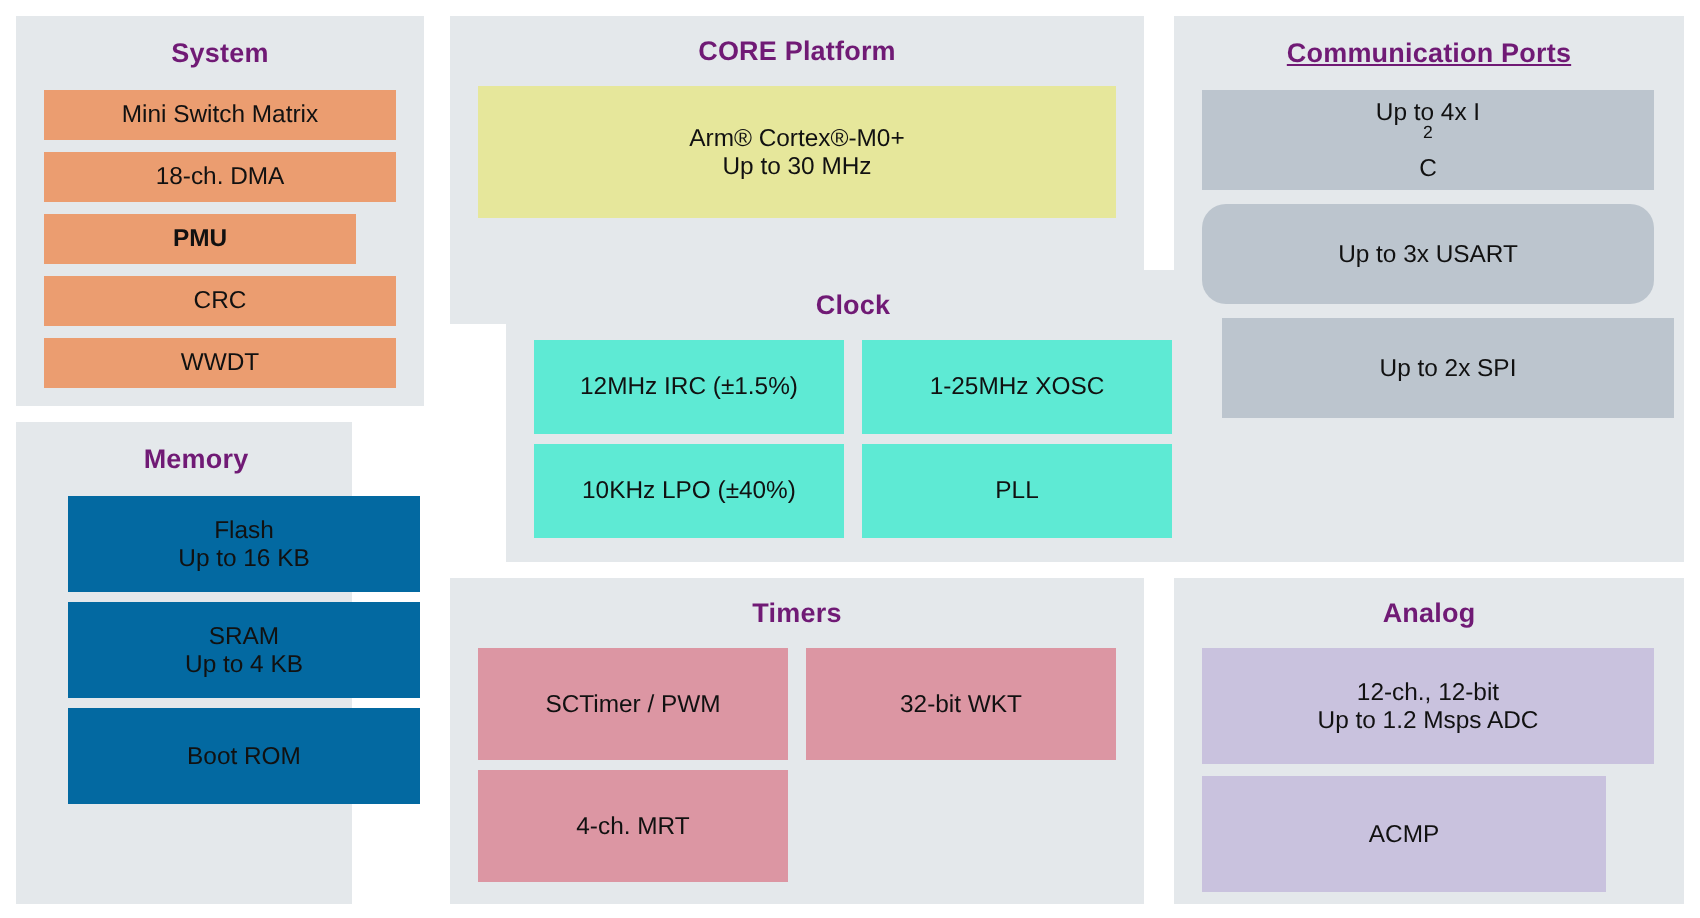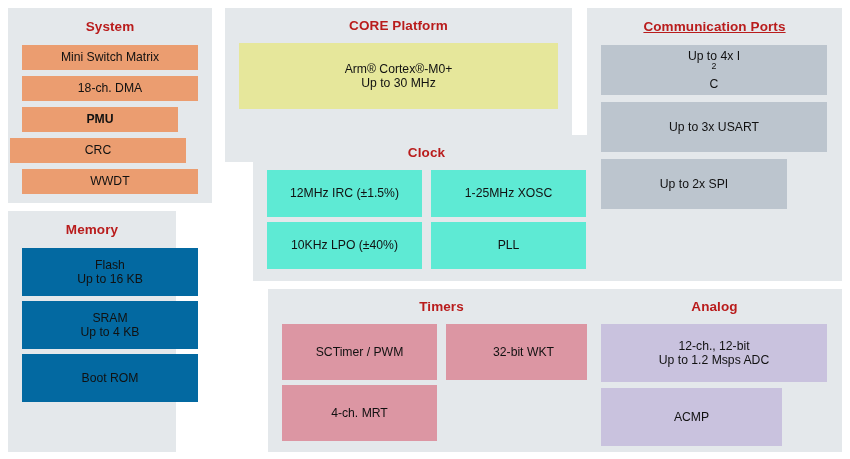--- a/index.html
+++ b/index.html
@@ -23,21 +23,21 @@
   .panel {
     position: absolute;
     background: #e4e8eb;
     box-sizing: border-box;
     padding: 0;
   }
   .panel-title {
     text-align: center;
     font-weight: bold;
     font-size: 13.5px;
-    color: #b91c1c;
+    color: #701a75;
     letter-spacing: 0.1px;
     line-height: 1;
   }
   .blocks {
     position: relative;
     width: 100%;
   }
   .block {
     position: absolute;
     box-sizing: border-box;
@@ -48,29 +48,29 @@
     font-size: 12.2px;
     line-height: 14px;
     color: #111111;
     white-space: pre-line;
   }
   .block span { display: block; }
 
   
   #panel-system { left: 8px; top: 8px; width: 204px; height: 195px; }
   #panel-system .panel-title { margin-top: 12px; }
-  #panel-memory { left: 8px; top: 211px; width: 168px; height: 241px; }
+  #panel-memory { left: 8px; top: 211px; width: 168px; height: 241px; padding-left: 12px; }
   #panel-memory .panel-title { margin-top: 12px; }
 
   
   #panel-core { left: 225px; top: 8px; width: 347px; height: 154px; }
   #panel-core .panel-title { margin-top: 11px; }
   #panel-clock { left: 225px; top: 135px; width: 347px; height: 146px; margin-left: 28px; }
   #panel-clock .panel-title { margin-top: 11px; }
-  #panel-timers { left: 225px; top: 289px; width: 347px; height: 163px; margin-left: 43px; }
+  #panel-timers { left: 225px; top: 289px; width: 347px; height: 163px; }
   #panel-timers .panel-title { margin-top: 11px; }
 
   
   #panel-comm { left: 587px; top: 8px; width: 255px; height: 273px; }
   #panel-comm .panel-title { margin-top: 12px; text-decoration: underline; }
   #panel-analog { left: 587px; top: 289px; width: 255px; height: 163px; }
   #panel-analog .panel-title { margin-top: 11px; }
 
   
   .c-orange { background: #eb9d70; }
@@ -93,21 +93,21 @@
     <div class="blocks">
       <div class="block c-orange" style="left:14px; top:11px; width:176px; height:25px;">
         <span>Mini Switch Matrix</span>
       </div>
       <div class="block c-orange" style="left:14px; top:42px; width:176px; height:25px;">
         <span>18-ch. DMA</span>
       </div>
       <div class="block c-orange" style="left:14px; top:73px; width:156px; height:25px;font-weight:bold;">
         <span>PMU</span>
       </div>
-      <div class="block c-orange" style="left:2px; top:104px; width:176px; height:25px;">
+      <div class="block c-orange" style="left:14px; top:104px; width:176px; height:25px;">
         <span>CRC</span>
       </div>
       <div class="block c-orange" style="left:14px; top:135px; width:176px; height:25px;">
         <span>WWDT</span>
       </div>
     </div>
   </div>
 
   <div class="panel" id="panel-memory">
     <div class="panel-title">Memory</div>
@@ -168,35 +168,35 @@
       </div>
     </div>
   </div>
 
   <div class="panel" id="panel-comm">
     <div class="panel-title">Communication Ports</div>
     <div class="blocks">
       <div class="block c-gray" style="left:14px; top:11px; width:226px; height:50px;">
         <span><span>Up to 4x I</span><sup>2</sup><span>C</span></span>
       </div>
-      <div class="block c-gray" style="left:14px; top:68px; width:226px; height:50px;">
+      <div class="block c-gray" style="left:14px; top:68px; width:226px; height:50px;border-radius:12px;">
         <span>Up to 3x USART</span>
       </div>
-      <div class="block c-gray" style="left:14px; top:125px; width:186px; height:50px;">
+      <div class="block c-gray" style="left:24px; top:125px; width:226px; height:50px;">
         <span>Up to 2x SPI</span>
       </div>
     </div>
   </div>
 
   <div class="panel" id="panel-analog">
     <div class="panel-title">Analog</div>
     <div class="blocks">
       <div class="block c-purple" style="left:14px; top:10px; width:226px; height:58px;">
         <span>12-ch., 12-bit
 Up to 1.2 Msps ADC</span>
       </div>
-      <div class="block c-purple" style="left:14px; top:74px; width:181px; height:58px;">
+      <div class="block c-purple" style="left:14px; top:74px; width:202px; height:58px;">
         <span>ACMP</span>
       </div>
     </div>
   </div>
 
 </div>
 
 </body></html>

